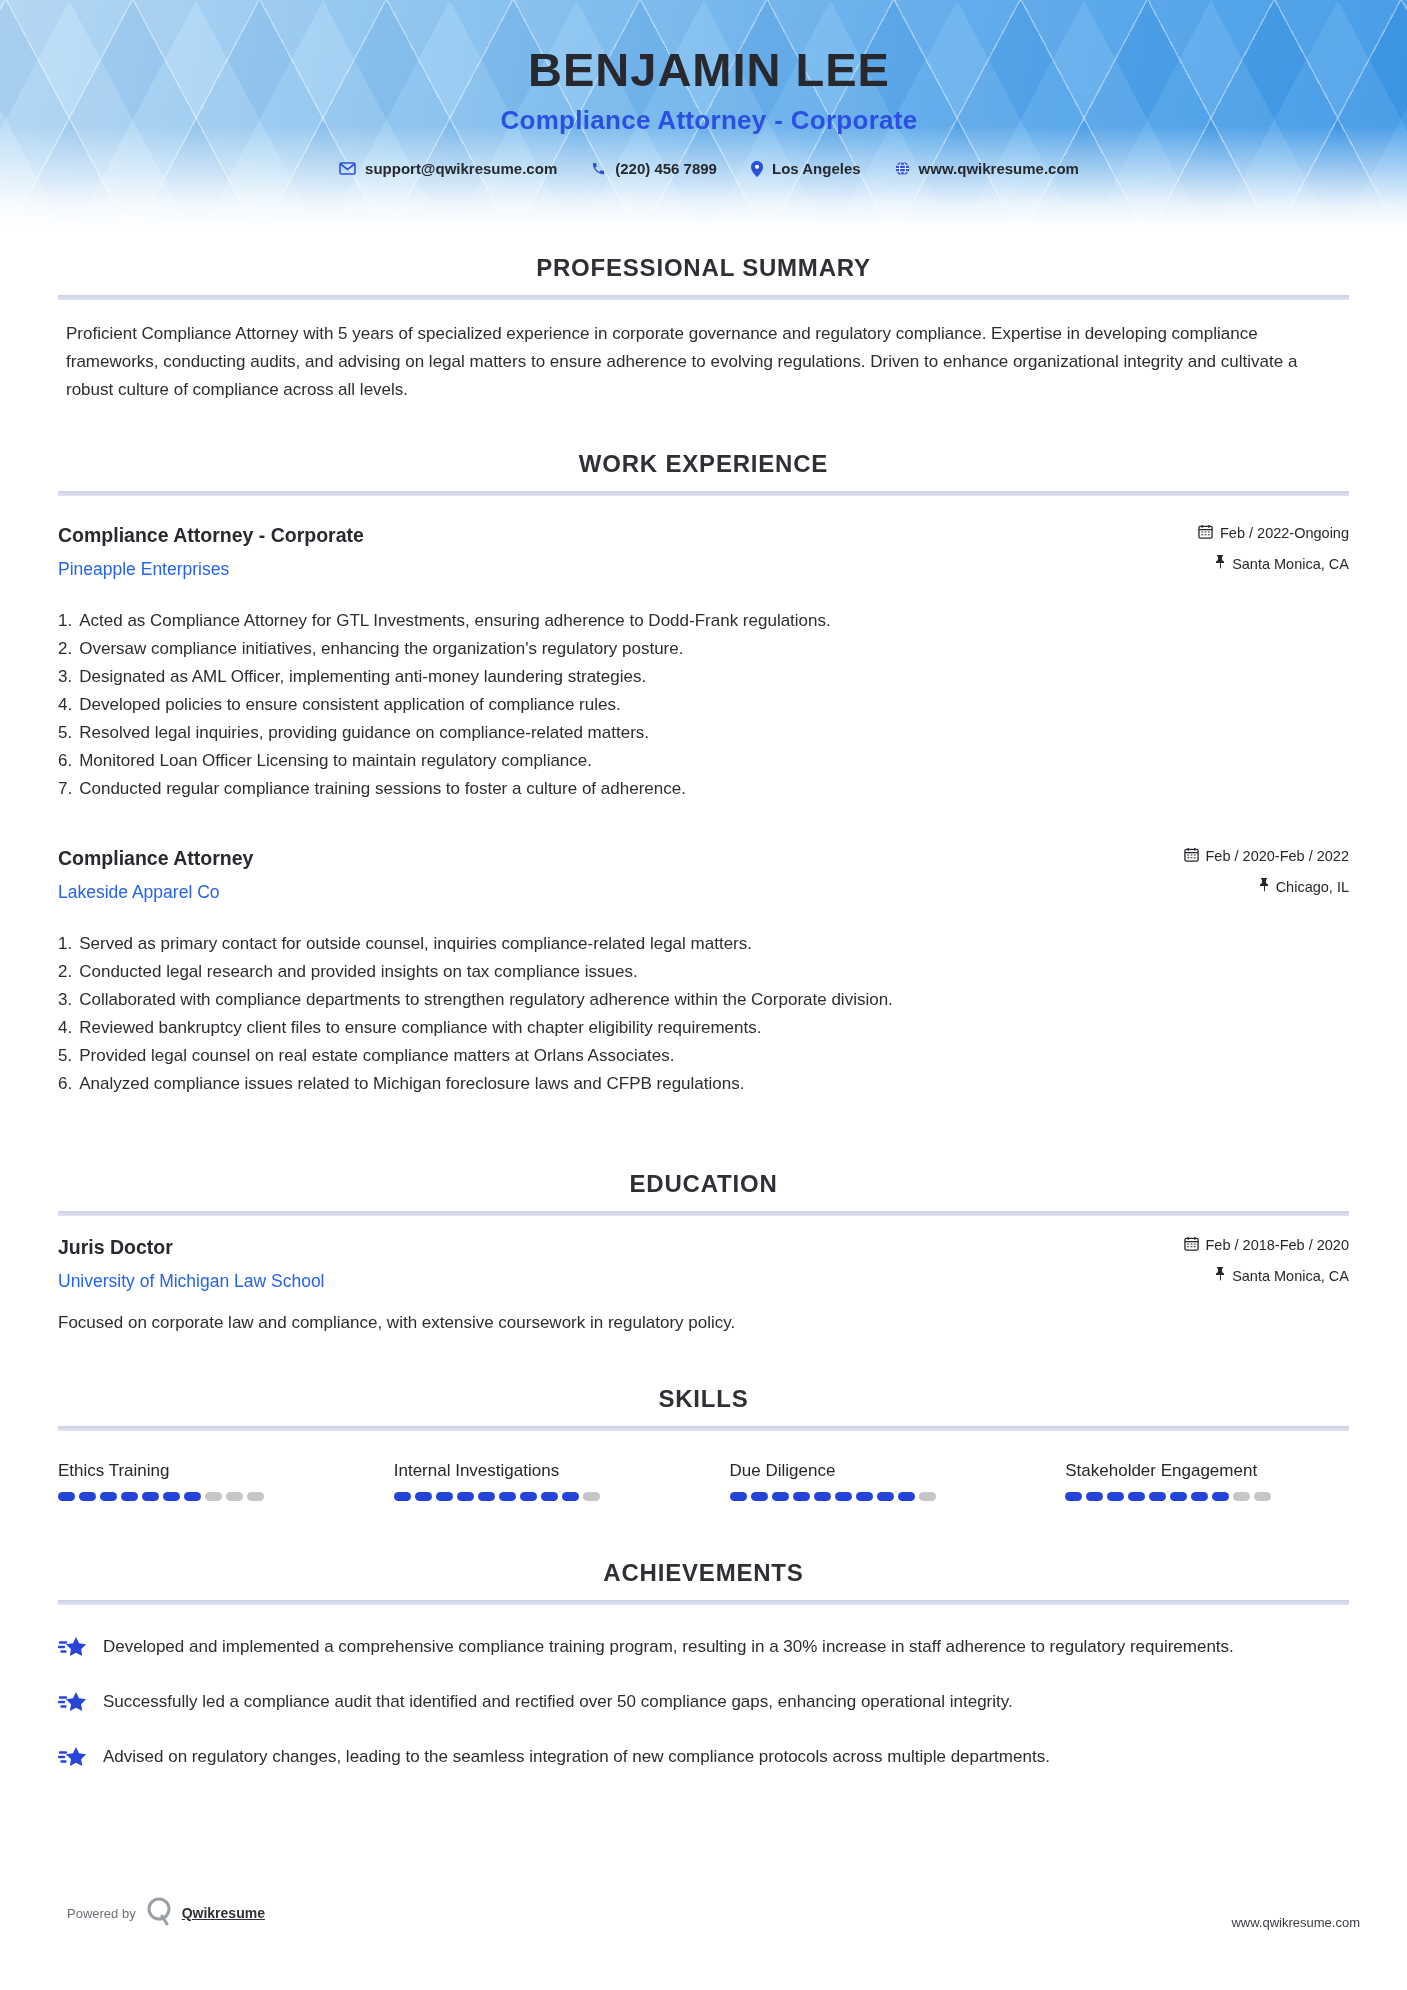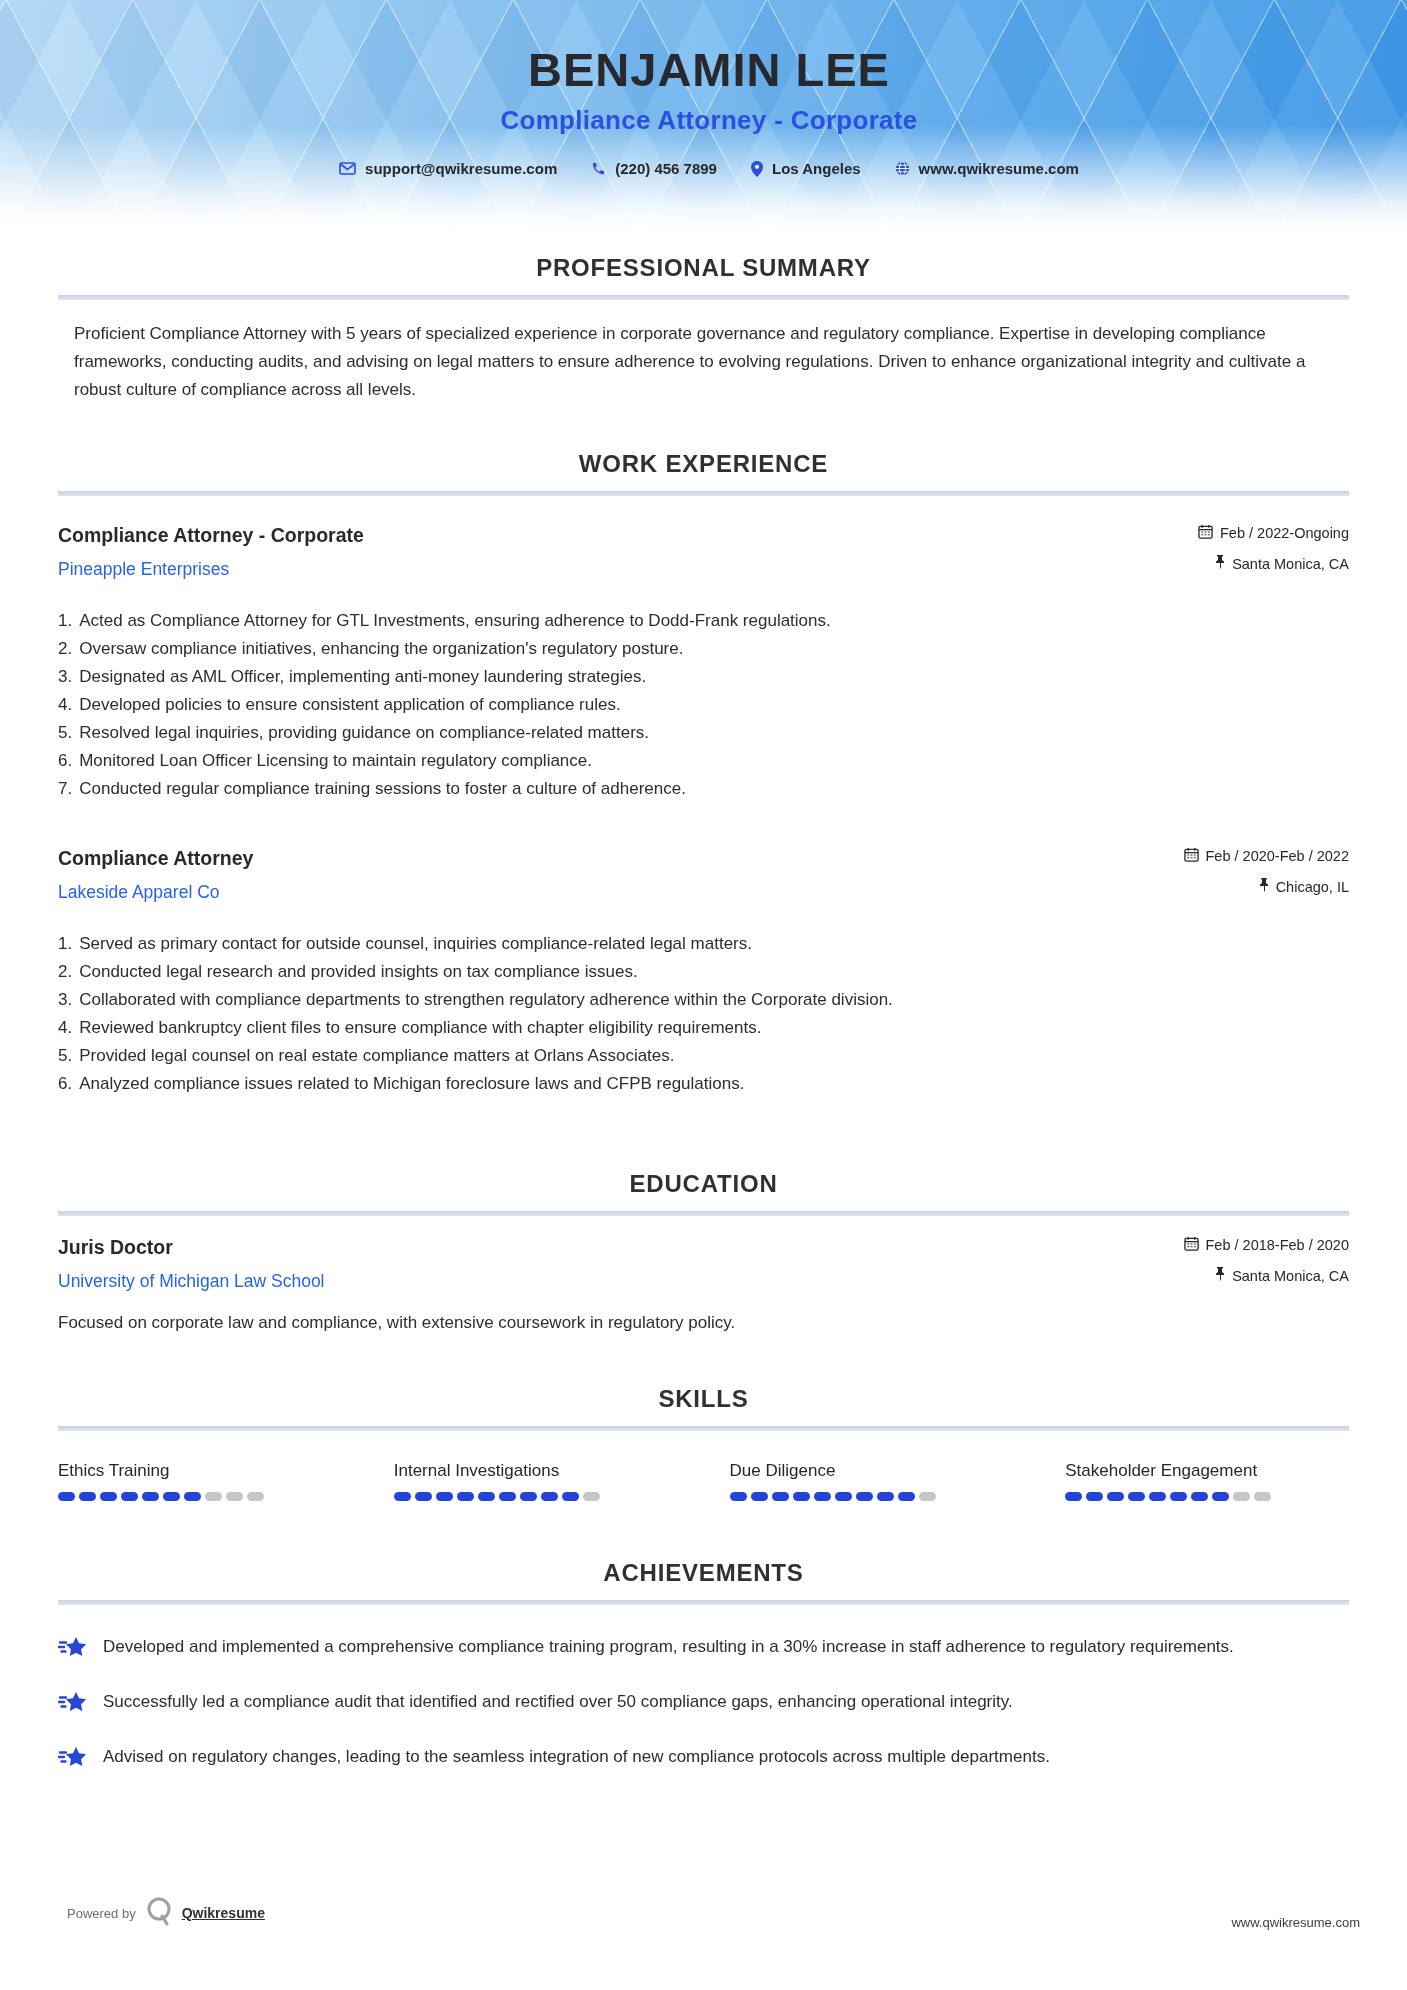--- a/index.html
+++ b/index.html
@@ -32,21 +32,21 @@
   }
   .contact-item{display:flex;align-items:center;gap:9px;cursor:pointer;}
   .contact-item svg{display:block;}
   
   .page-body{padding:0 58px;}
   .section-title{
     text-align:center;font-size:24px;font-weight:800;color:#2e3035;letter-spacing:.8px;margin:0;
   }
   .section-rule{height:5px;background:linear-gradient(to bottom,#ccd0e4,#e2e4f1);border:0;margin:13px 0 0 0;}
   .summary-section{margin-top:26px;}
-  .summary-text{margin:20px 0 0 16px;font-size:17px;line-height:28px;color:#2b2d31;}
+  .summary-text{margin:20px 0 0 8px;font-size:17px;line-height:28px;color:#2b2d31;}
   .work-section{margin-top:46px;}
   .job{margin-top:28px;}
   .job-head{display:flex;justify-content:space-between;align-items:flex-start;}
   .job-title{font-size:19.5px;font-weight:800;color:#27292e;margin:0;}
   .job-company{margin-top:12px;font-size:17.5px;color:#2563eb;cursor:pointer;}
   .job-meta{text-align:center;font-size:14.5px;color:#26282c;white-space:nowrap;}
   .meta-line{display:flex;justify-content:flex-end;align-items:center;gap:7px;margin-bottom:13px;}
   .bullets{list-style:none;margin:22px 0 0 0;padding:0;counter-reset:item;font-size:17px;line-height:28px;color:#2b2d31;}
   .bullets li{counter-increment:item;}
   .bullets li::before{content:counter(item) ".";margin-right:7px;}

